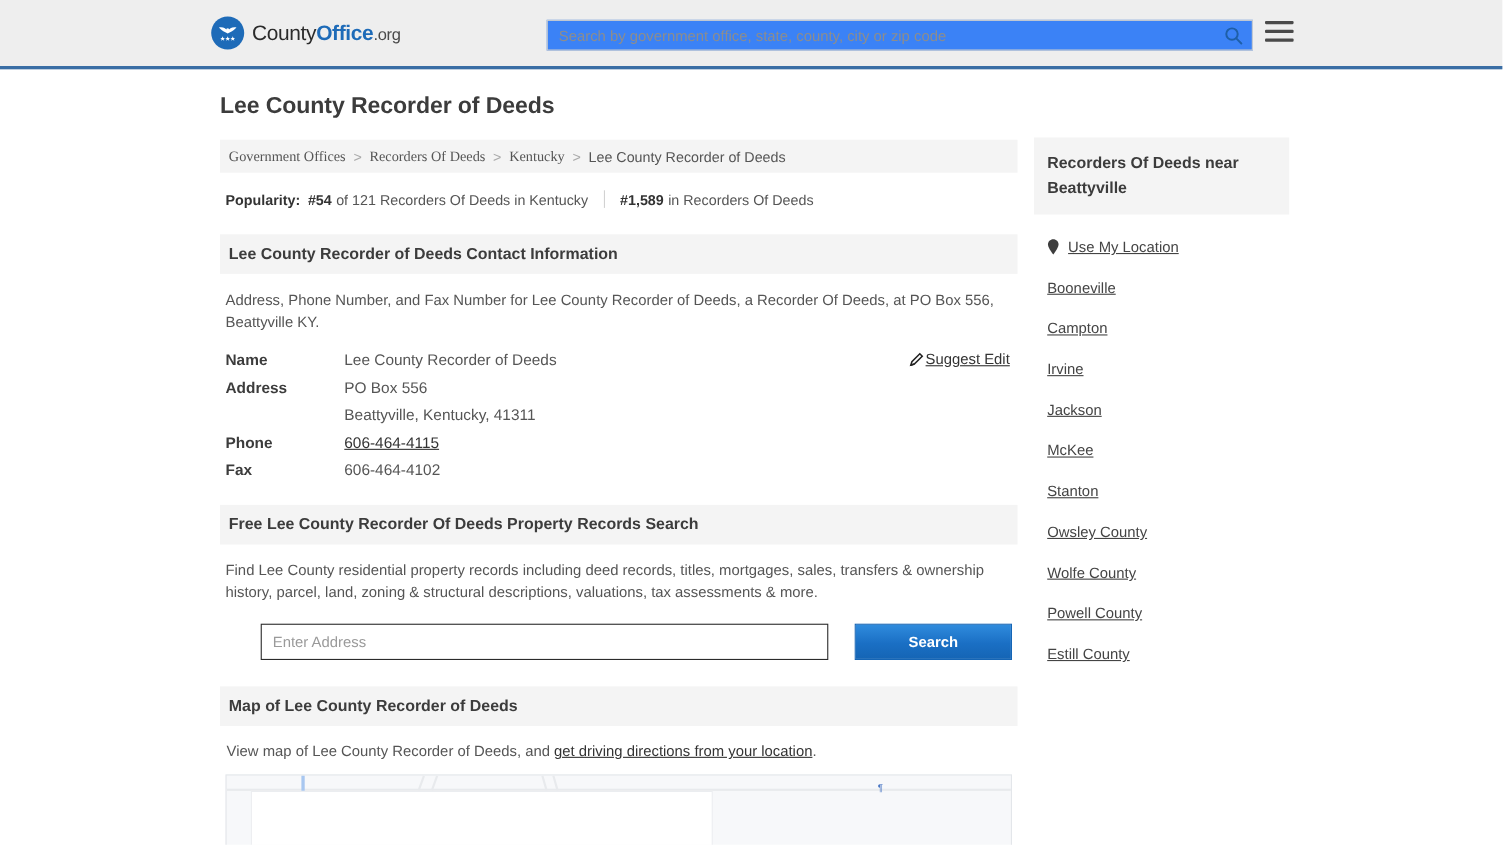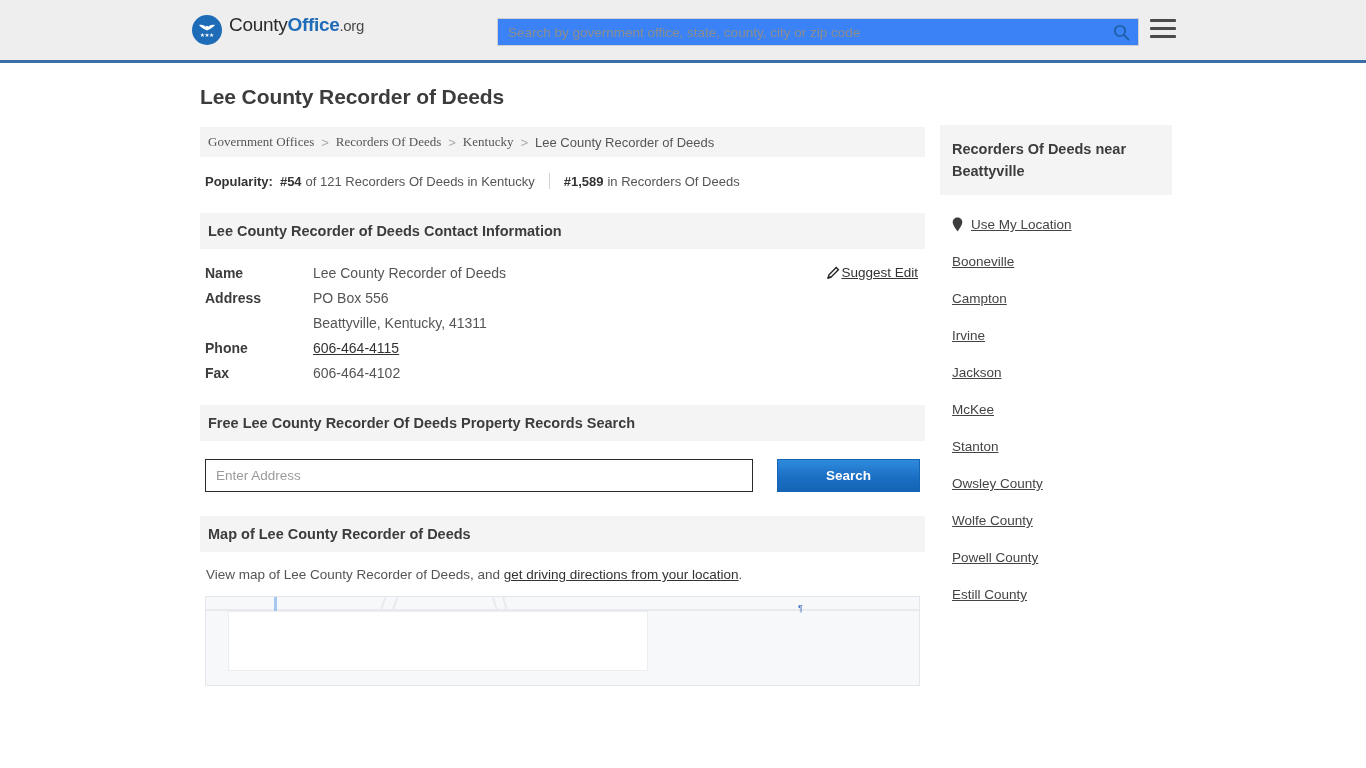--- a/index.html
+++ b/index.html
@@ -17,21 +17,21 @@
   .site-header {
     height: 63px;
     background: #eeeeee;
     border-bottom: 3px solid #3a6ea5;
     display: flex;
     align-items: center;
     position: relative;
   }
   .logo-wrap {
     display: flex;
-    align-items: flex-start;
+    align-items: center;
     margin-left: 192px;
     text-decoration: none;
     cursor: pointer;
   }
   .logo-mark {
     width: 30px; height: 30px;
     border-radius: 50%;
     background: #1e6bb8;
     display: flex;
     align-items: center;
@@ -213,20 +213,21 @@
     color: #333;
     text-decoration: underline;
     margin-left: 0;
   }
 
   
   .addr-form {
     display: flex;
     margin-top: 18px;
     gap: 24px;
+    margin-left: 32px;
   }
   .addr-form input {
     flex: 1;
     height: 33px;
     border: 1px solid #2b2b2b;
     padding: 0 10px;
     font-size: 13.5px;
     font-family: "Liberation Sans", sans-serif;
     outline: none;
     color: #333;
@@ -366,20 +367,21 @@
       <span style="width:4px"></span>
       <span>of 121 Recorders Of Deeds in Kentucky</span>
       <span class="pop-sep"></span>
       <b>#1,589</b>
       <span style="width:4px"></span>
       <span>in Recorders Of Deeds</span>
     </div>
 
     <div class="sect-head">Lee County Recorder of Deeds Contact Information</div>
     <div class="sect-body">
+      <p class="sect-desc">Address, Phone Number, and Fax Number for Lee County Recorder of Deeds, a Recorder Of Deeds, at PO Box 556, Beattyville KY.</p>
 
       <div class="contact-table">
 
         <div class="crow">
           <span class="clabel">Name</span>
           <span class="cvalue">Lee County Recorder of Deeds</span>
         </div>
 
         <div class="crow">
           <span class="clabel">Address</span>
@@ -406,20 +408,21 @@
             <path d="M2 13 L3 9.8 L10.2 2.6 L12.4 4.8 L5.2 12 Z" fill="none" stroke="#222" stroke-width="1.4"></path>
             <line x1="2" y1="13" x2="5.2" y2="12" stroke="#222" stroke-width="1.4"></line>
           </svg>
           <span class="se-label">Suggest Edit</span>
         </div>
       </div>
     </div>
 
     <div class="sect-head">Free Lee County Recorder Of Deeds Property Records Search</div>
     <div class="sect-body">
+      <p class="sect-desc">Find Lee County residential property records including deed records, titles, mortgages, sales, transfers &amp; ownership history, parcel, land, zoning &amp; structural descriptions, valuations, tax assessments &amp; more.</p>
 
       <div class="addr-form">
         <input type="text" placeholder="Enter Address" style="">
         <button class="btn-search">Search</button>
       </div>
 
     </div>
 
     <div class="sect-head">Map of Lee County Recorder of Deeds</div>
     <div class="sect-body">

